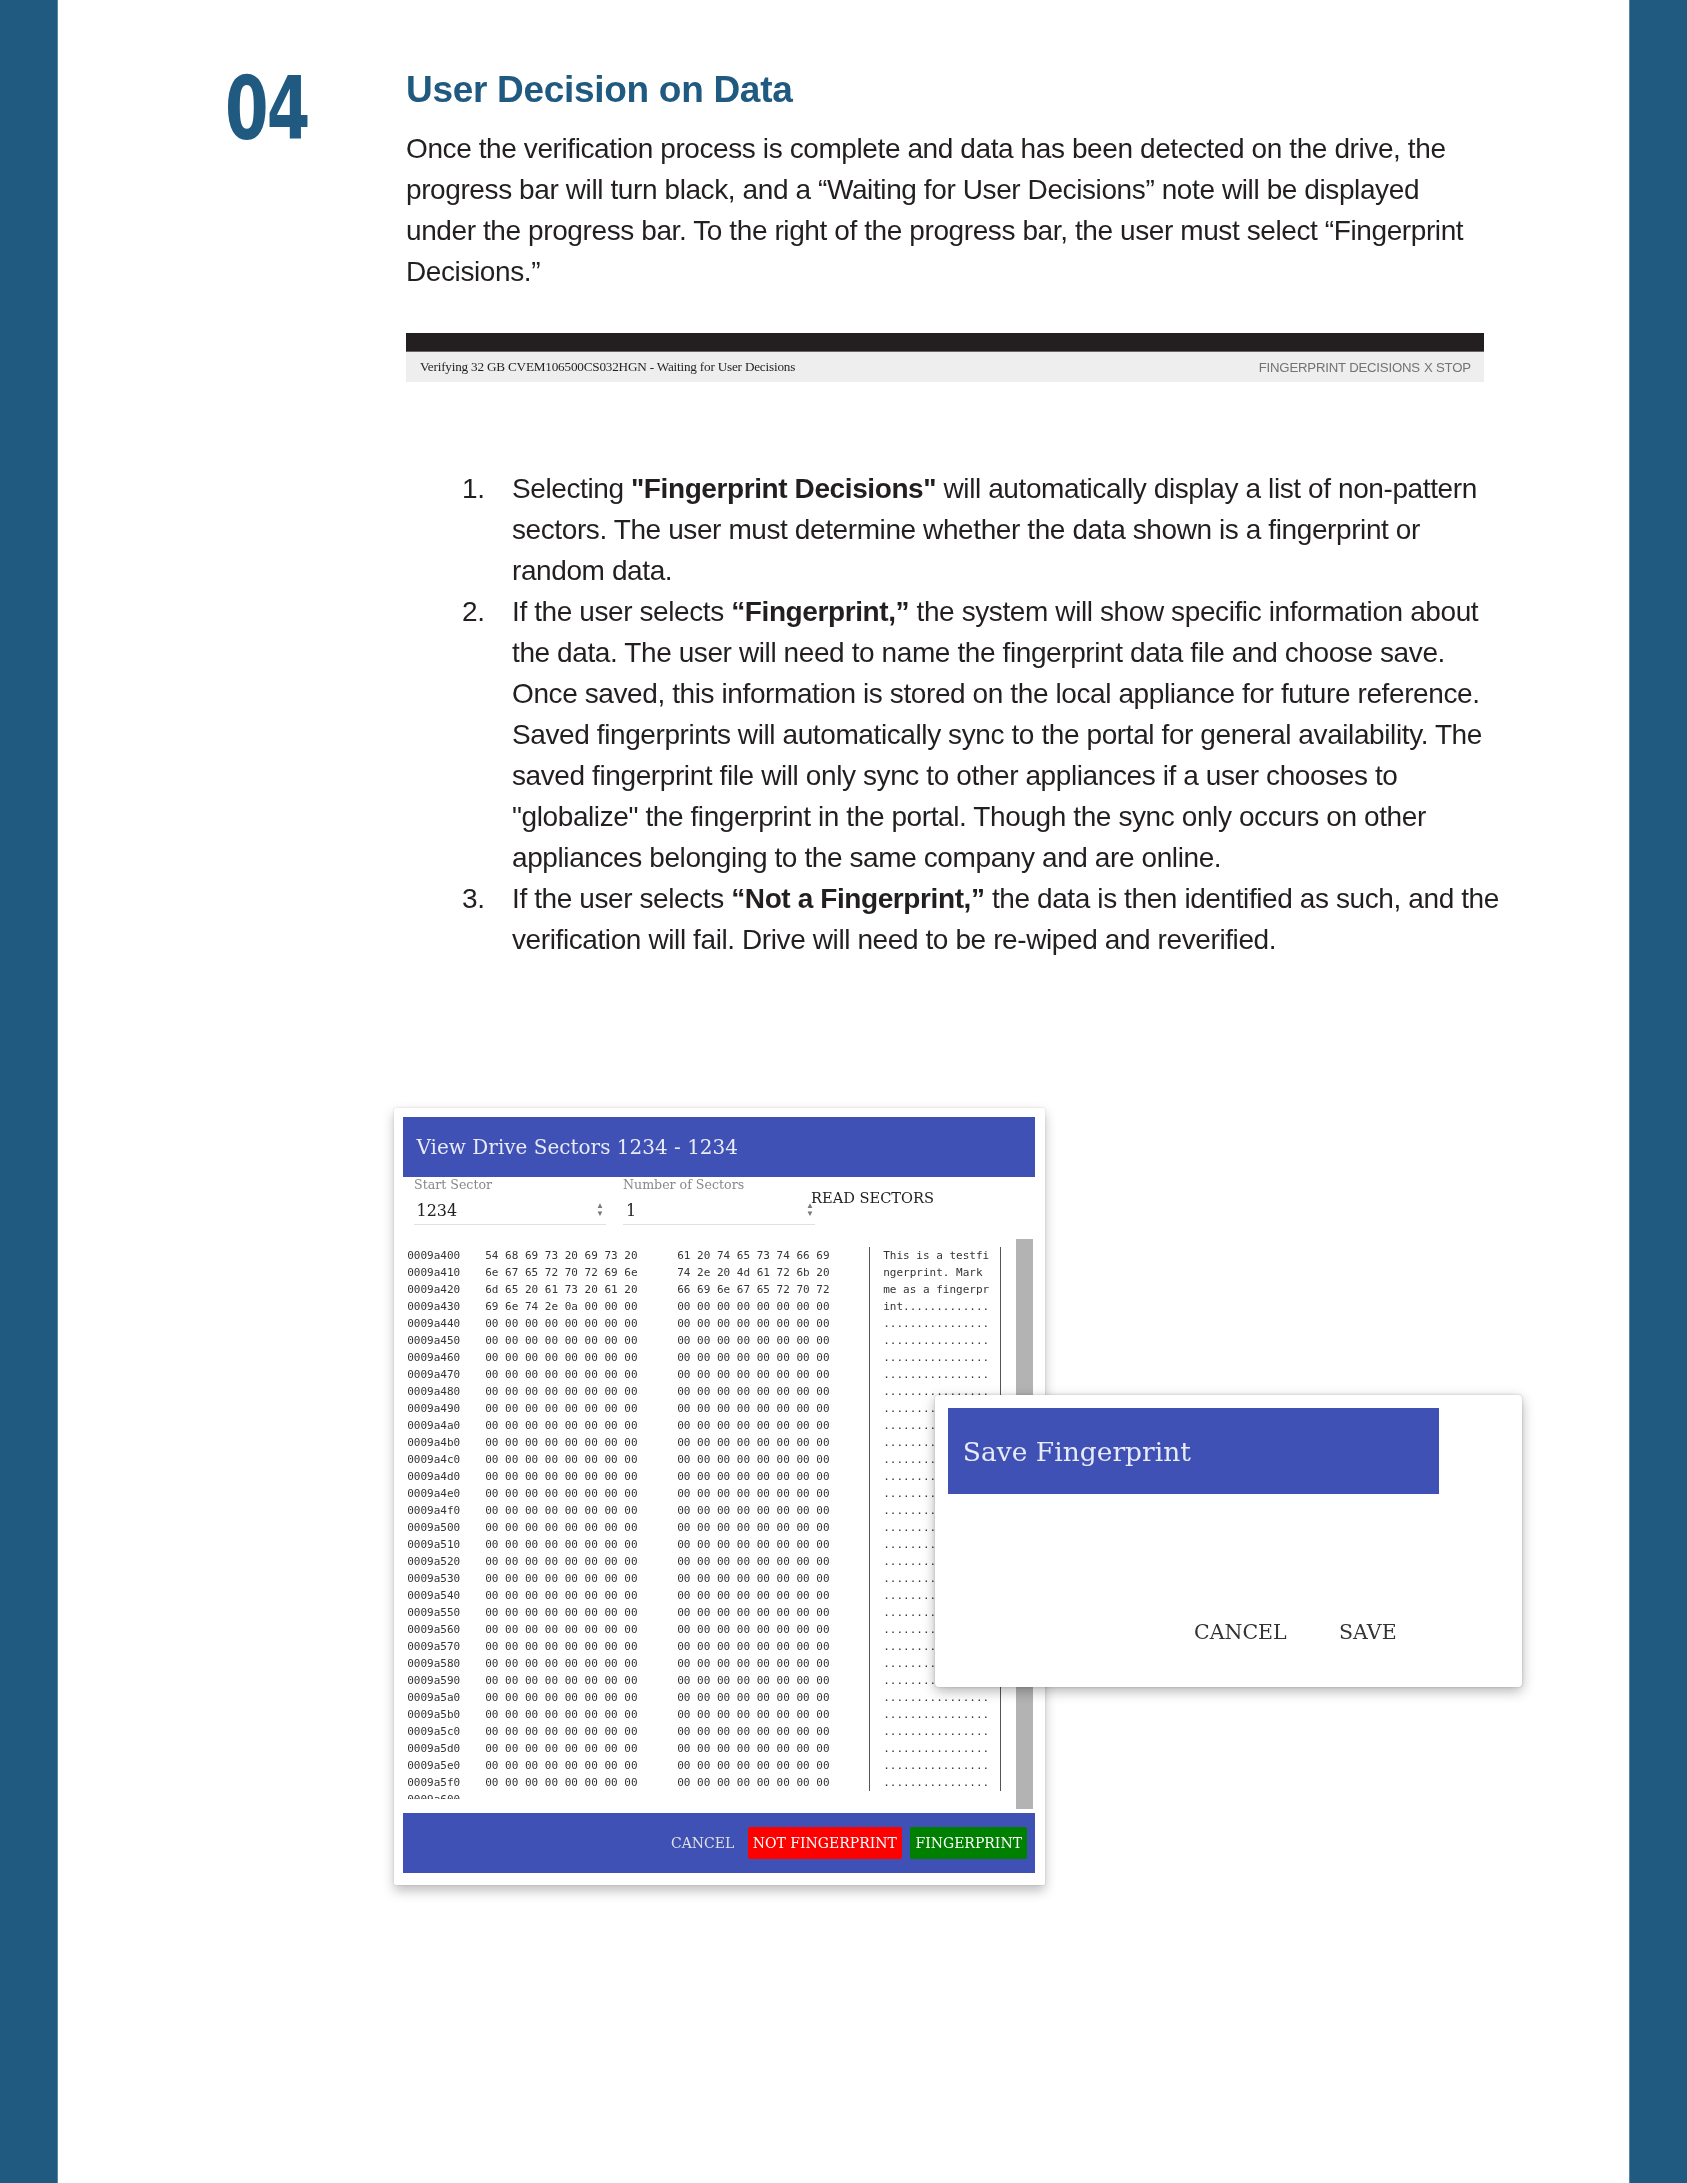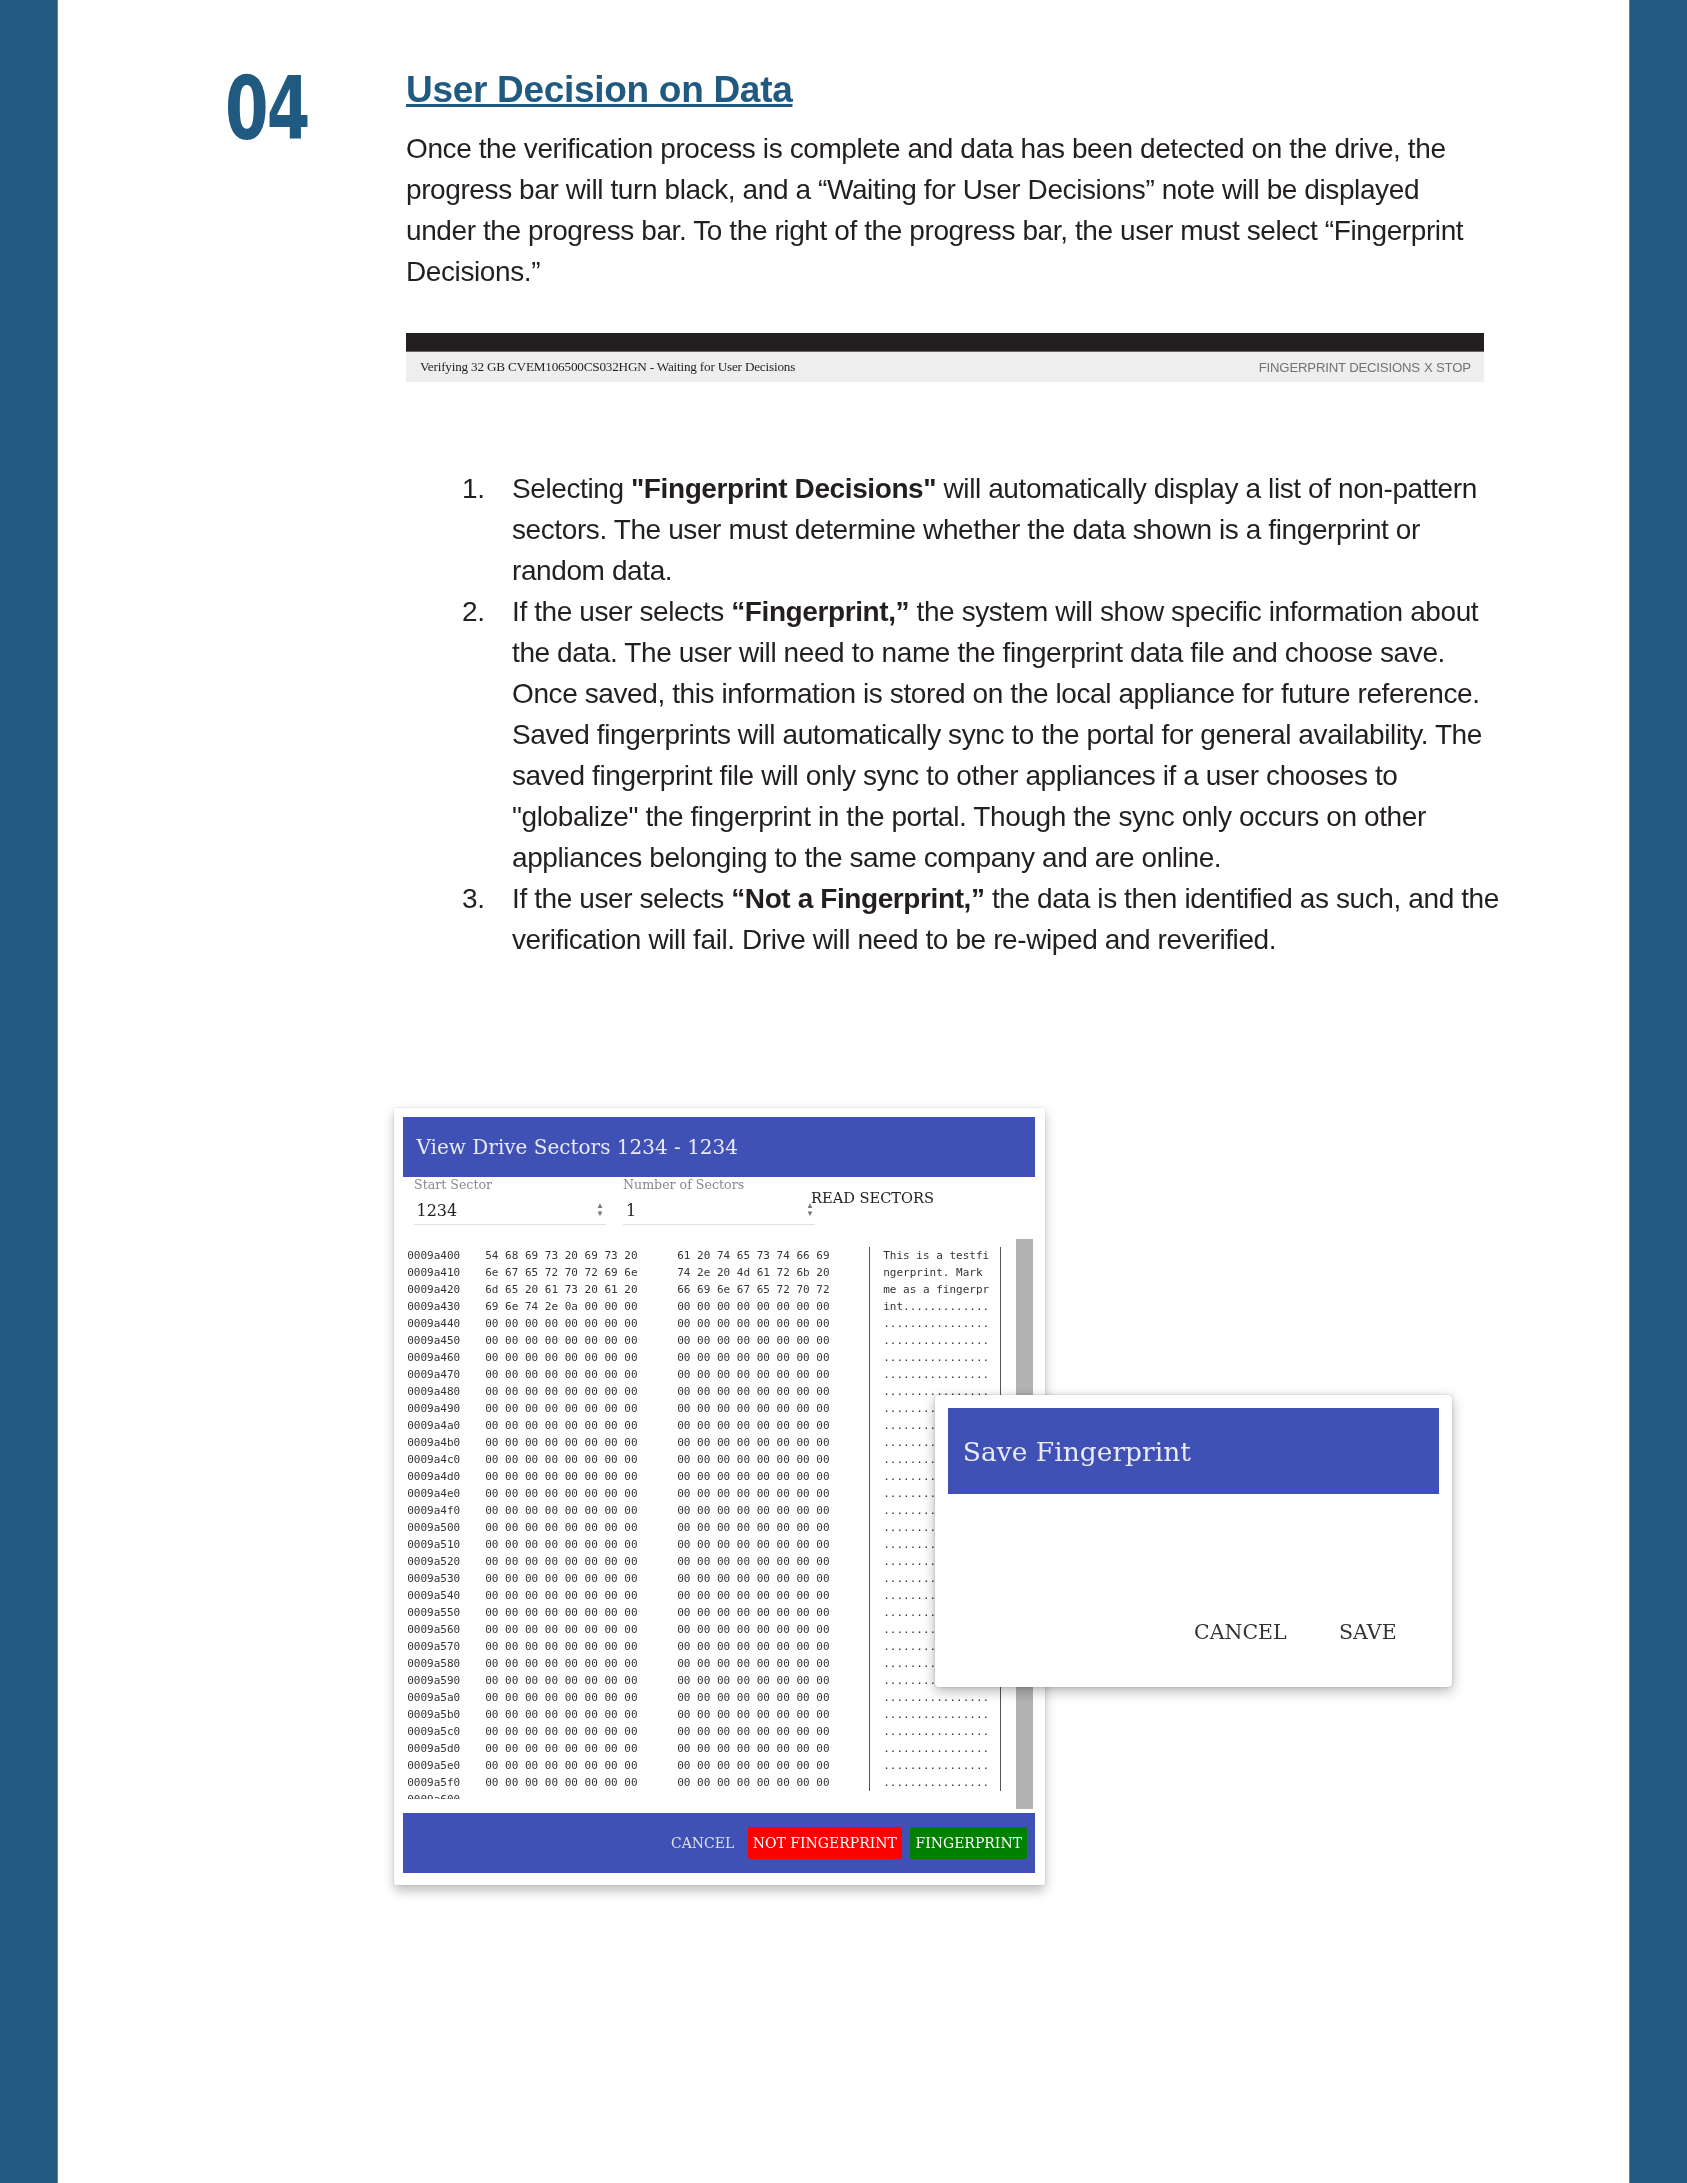--- a/index.html
+++ b/index.html
@@ -12,21 +12,21 @@
 
   .section-number {
     position: absolute; left: 225px; top: 66px;
     font-family: "DejaVu Sans", sans-serif; font-weight: bold;
     font-size: 87px; line-height: 1; color: #215a80;
     transform: scaleX(0.72); transform-origin: left top; letter-spacing: -2.6px;
   }
   .section-title {
     position: absolute; left: 406px; top: 69px;
     font-family: "Liberation Sans", sans-serif; font-weight: bold;
-    font-size: 37px; color: #215a80; letter-spacing: -0.3px; text-decoration: underline;
+    font-size: 37px; color: #215a80; letter-spacing: -0.3px;
   }
   .intro {
     position: absolute; left: 406px; top: 128px; width: 1085px;
     font-family: "Liberation Sans", sans-serif;
     font-size: 28px; line-height: 41px; color: #231f20; letter-spacing: -0.4px;
   }
 
   
   .progress-wrap { position: absolute; left: 406px; top: 333px; width: 1078px; height: 50px; }
   .progress-bar { height: 19px; background: #231f20; border-bottom: 1.3px solid #666; }
@@ -83,21 +83,21 @@
   .foot-btn {
     font-family: "DejaVu Serif", serif; font-size: 14px; color: #fff;
     padding: 0 5.3px; height: 32px; display: flex; align-items: center; border-radius: 2px; margin-left: 8px;
   }
   .foot-btn.cancel { background: transparent; color: #e0e0e0; }
   .foot-btn.not-fp { background: #ff0000; }
   .foot-btn.fp { background: #008000; }
 
   
   .save-dialog {
-    position: absolute; left: 935px; top: 1395px; width: 517px; height: 292px;
+    position: absolute; left: 935px; top: 1395px; width: 587px; height: 292px;
     background: #ffffff; border-radius: 4px;
     box-shadow: 0 4px 13.2px rgba(0,0,0,0.3), 0 0 2.6px rgba(0,0,0,0.2);
   }
   .save-dialog .dialog-header { left: 13.2px; top: 13.2px; width: 491px; height: 86px; padding-left: 14.6px; font-size: 26.5px; }
   .save-body { position: absolute; left: 14px; top: 101px; font-family: "DejaVu Serif", serif; font-size: 20.5px; line-height: 25px; color: #333; }
   .save-body .row { display: flex; align-items: center; height: 25px; white-space: nowrap; }
   .radio {
     display: inline-block; width: 14.6px; height: 14.6px; border: 1px solid #999; border-radius: 50%;
     position: relative; margin: 0 4px 0 10.6px; vertical-align: middle;
   }

